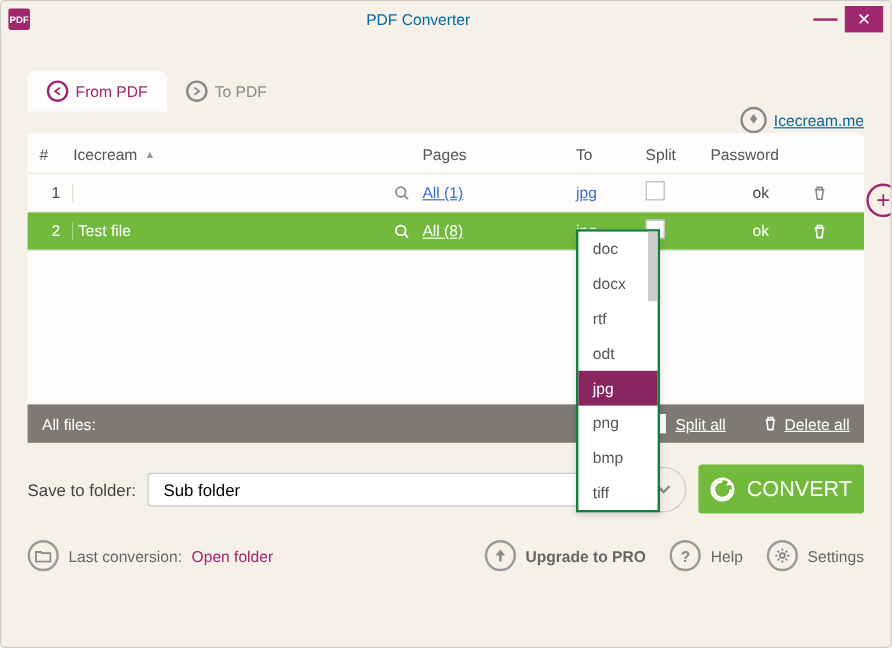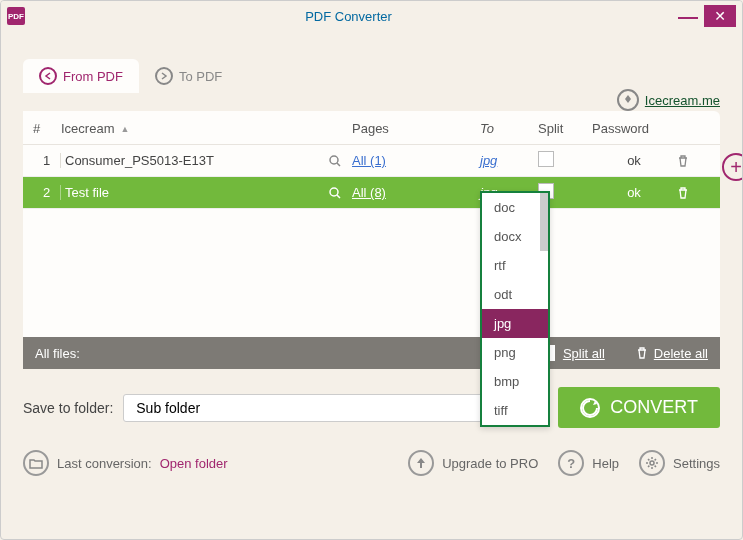--- a/index.html
+++ b/index.html
@@ -8,49 +8,49 @@
 .app-icon { width: 18px; height: 18px; background: #a0266e; border-radius: 2px; display: flex; align-items: center; justify-content: center; color: #fff; font-size: 8px; font-weight: bold; }
 .title { flex: 1; text-align: center; font-size: 13px; color: #0369a1; }
 .win-btns { display: flex; gap: 0; }
 .win-btn { width: 32px; height: 22px; display: flex; align-items: center; justify-content: center; cursor: pointer; font-size: 14px; }
 .win-min { color: #a0266e; font-weight: bold; font-size: 20px; line-height: 0; }
 .win-close { background: #a0266e; color: #fff; }
 .tabs-row { display: flex; align-items: center; padding: 10px 22px 0 22px; }
 .tab { display: flex; align-items: center; gap: 6px; padding: 8px 16px; font-size: 13px; color: #888; cursor: pointer; border-radius: 6px 6px 0 0; }
 .tab.active { background: #fefdfb; color: #a0266e; }
 .tab-icon { width: 18px; height: 18px; border: 2px solid currentColor; border-radius: 50%; display: flex; align-items: center; justify-content: center; font-size: 9px; }
-.brand { margin-left: auto; display: flex; align-items: center; gap: 6px; color: #14532d; font-size: 13px; text-decoration: underline; cursor: pointer; margin-top: 48px; }
+.brand { margin-left: auto; display: flex; align-items: center; gap: 6px; color: #0369a1; font-size: 13px; text-decoration: underline; cursor: pointer; margin-top: 48px; }
 .brand-icon { width: 22px; height: 22px; border: 2px solid #888; border-radius: 50%; display: flex; align-items: center; justify-content: center; }
 .panel { background: #fefdfb; margin: 0 22px; border-radius: 0 6px 6px 6px; padding: 0; position: relative; }
 .thead { display: flex; align-items: center; padding: 10px 10px 8px 10px; border-bottom: 1px solid #e8e4de; font-size: 13px; color: #555; }
 .col-num { width: 28px; }
 .col-file { flex: 1; display: flex; align-items: center; gap: 6px; }
 .col-pages { width: 128px; }
-.col-to { width: 58px; font-style: italic; }
+.col-to { width: 58px; }
 .col-split { width: 54px; }
 .col-pwd { width: 84px; }
 .col-del { width: 34px; }
 .row { display: flex; align-items: center; padding: 6px 10px; border-bottom: 1px solid #eee; font-size: 13px; color: #444; height: 32px; }
 .row .col-num { border-right: 1px solid #e0ddd5; text-align: center; margin-right: 4px; }
 .row.sel { background: #72b93c; color: #fff; }
 .row.sel .link { color: #fff; }
 .row.sel .col-num { border-right-color: rgba(255,255,255,0.4); }
 .link { color: #3a6fcf; text-decoration: underline; cursor: pointer; }
 .search-ico { width: 14px; height: 14px; margin-left: auto; margin-right: 10px; }
 .chk { width: 16px; height: 16px; background: #fff; border: 1px solid #bbb; display: inline-block; }
 .add-btn { position: absolute; right: -30px; top: 42px; width: 28px; height: 28px; border: 2px solid #a0266e; border-radius: 50%; color: #a0266e; display: flex; align-items: center; justify-content: center; font-size: 20px; cursor: pointer; background: #f5f0e8; }
 .empty { height: 128px; }
 .footer-bar { background: #7d7a75; color: #fff; display: flex; align-items: center; padding: 8px 12px; font-size: 13px; }
 .footer-bar .sp { margin-left: auto; }
 .footer-link { text-decoration: underline; cursor: pointer; margin-left: 8px; display: flex; align-items: center; gap: 5px; }
 .save-row { display: flex; align-items: center; gap: 10px; padding: 18px 22px; }
 .save-label { font-size: 14px; color: #444; }
 .save-input { flex: 1; padding: 5px 12px; border: 1px solid #ccc; font-size: 14px; border-radius: 3px; background: #fff; }
 .dropdown-btn { width: 38px; height: 38px; border: 1px solid #ccc; border-radius: 50%; display: flex; align-items: center; justify-content: center; cursor: pointer; }
-.convert-btn { background: #72b93c; color: #fff; font-size: 18px; padding: 10px 22px; border: none; display: flex; align-items: center; gap: 10px; cursor: pointer; border-radius: 3px; }
+.convert-btn { background: #72b93c; color: #fff; font-size: 18px; padding: 10px 10px; border: none; display: flex; align-items: center; gap: 10px; cursor: pointer; border-radius: 3px; }
 .refresh-ico { width: 20px; height: 20px; border: 2px solid #fff; border-radius: 50%; position: relative; }
 .bottom-row { display: flex; align-items: center; gap: 8px; padding: 4px 22px 16px 22px; font-size: 13px; color: #666; }
 .circ-ico { width: 26px; height: 26px; border: 2px solid #999; border-radius: 50%; display: flex; align-items: center; justify-content: center; color: #888; font-size: 13px; cursor: pointer; }
 .bottom-link { color: #a0266e; cursor: pointer; }
 .bottom-sp { margin-left: auto; }
 .dropdown { position: absolute; left: 479px; top: 190px; width: 70px; background: #fff; border: 2px solid #15803d; box-shadow: 0 2px 6px rgba(0,0,0,0.15); z-index: 10; }
 .dd-item { padding: 7px 12px; font-size: 13px; color: #555; cursor: pointer; }
 .dd-item.sel { background: #89265f; color: #fff; }
 .dd-scroll { position: absolute; right: 0; top: 0; width: 8px; height: 58px; background: #ccc; }
 .sort-arrow { font-size: 9px; color: #999; }
@@ -105,21 +105,20 @@
     <div class="col-pages">Pages</div>
     <div class="col-to">To</div>
     <div class="col-split">Split</div>
     <div class="col-pwd">Password</div>
     <div class="col-del"></div>
   </div>
 
   <div class="row">
     <div class="col-num">1</div>
     <div class="col-file">
-      <span>Consumer_PS5013-E13T</span>
       <span class="search-ico">
         <svg width="14" height="14" viewBox="0 0 14 14">
             <circle cx="6" cy="6" r="4" fill="none" stroke="#888" stroke-width="1.5"></circle>
             <path d="M9 9l3 3" stroke="#888" stroke-width="1.5"></path>
           </svg>
       </span>
     </div>
     <div class="col-pages"><a class="link">All (1)</a></div>
     <div class="col-to"><a class="link">jpg</a></div>
     <div class="col-split"><span class="chk"></span></div>
@@ -201,21 +200,21 @@
       </svg>
   </span>
   <span>Last conversion:</span>
   <a class="bottom-link">Open folder</a>
   <span class="bottom-sp"></span>
   <span class="circ-ico">
     <svg width="10" height="12" viewBox="0 0 10 12">
         <path d="M5 1l4 5H6v5H4V6H1z" fill="#888"></path>
       </svg>
   </span>
-  <span style="cursor:pointer;">Upgrade to PRO</span>
+  <span style="cursor:pointer;font-weight:bold;">Upgrade to PRO</span>
   <span class="circ-ico" style="margin-left:12px;font-weight:bold;">?</span>
   <span style="cursor:pointer;">Help</span>
   <span class="circ-ico" style="margin-left:12px;">
     <svg width="14" height="14" viewBox="0 0 14 14">
         <circle cx="7" cy="7" r="2" fill="none" stroke="#888" stroke-width="1.5"></circle>
         <path d="M7 1v2M7 11v2M1 7h2M11 7h2M3 3l1.4 1.4M9.6 9.6L11 11M11 3L9.6 4.4M4.4 9.6L3 11" stroke="#888" stroke-width="1.5"></path>
       </svg>
   </span>
   <span style="cursor:pointer;">Settings</span>
 </div>

